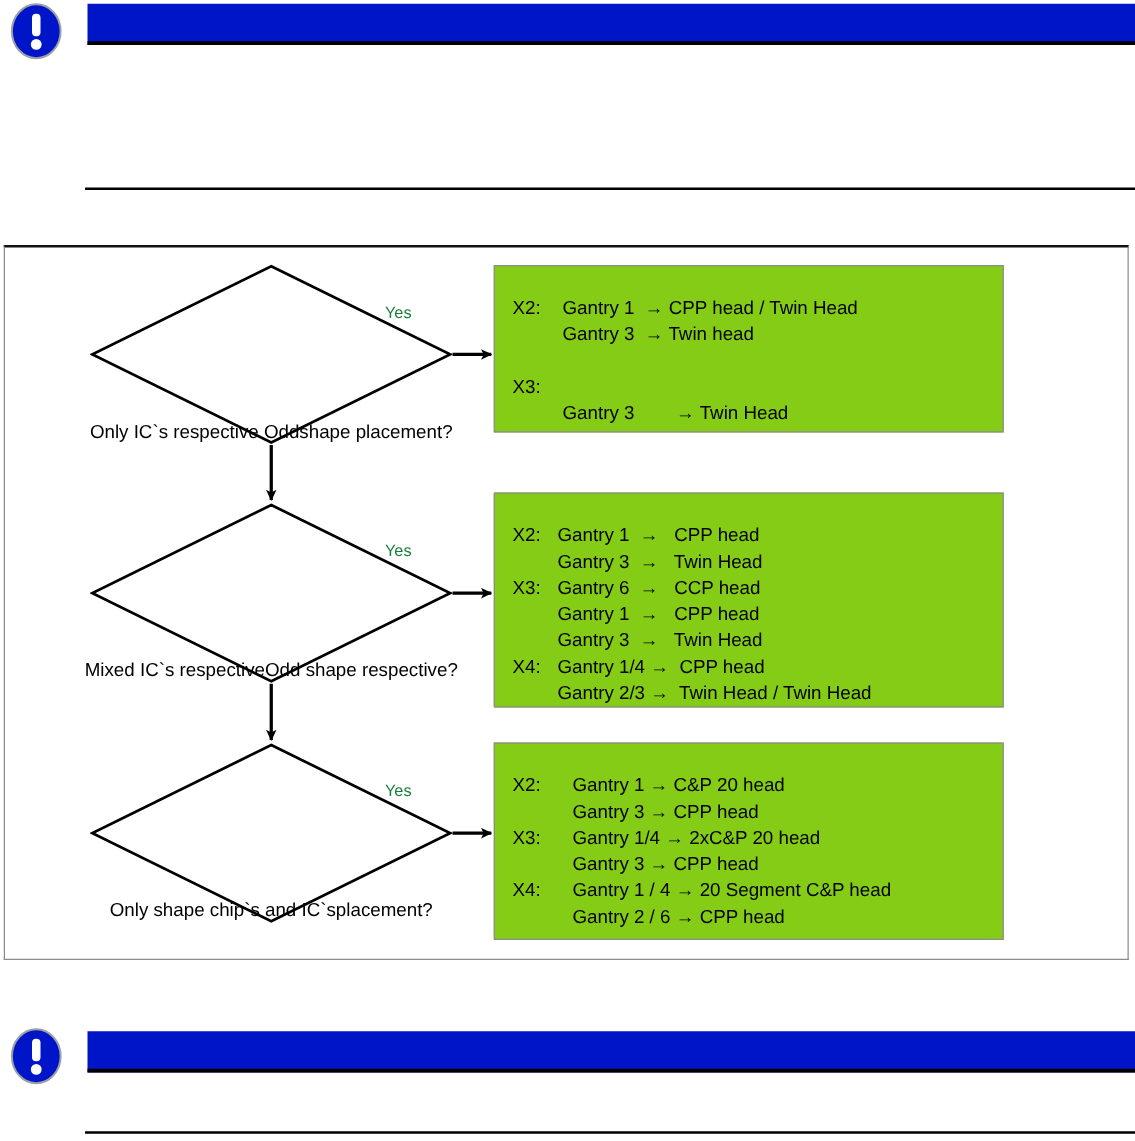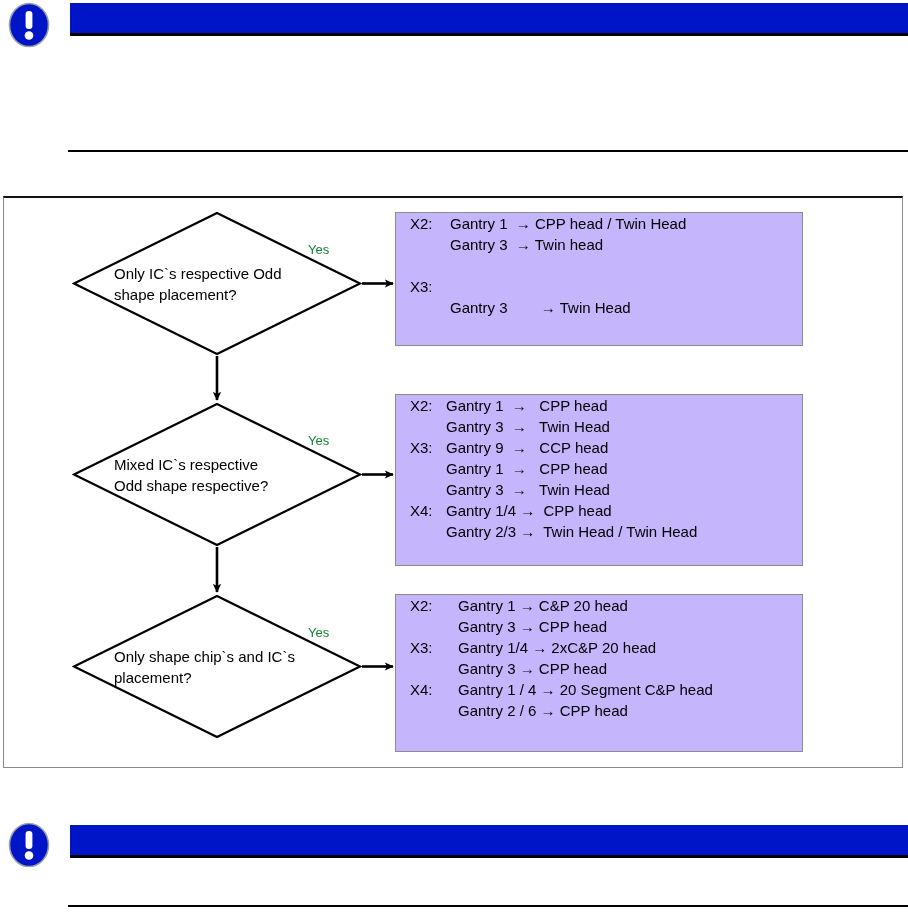--- a/index.html
+++ b/index.html
@@ -95,22 +95,22 @@
     position: absolute;
     left: 0; top: 0;
   }
   .diamond-label {
     position: absolute;
     left: 42px;
     top: 0;
     width: 206px;
     height: 145px;
     display: flex;
-    flex-direction: column;
-    align-items: flex-start;
+    flex-direction: row;
+    align-items: flex-end;
     justify-content: center;
     text-align: center;
     font-size: 15px;
     line-height: 21px;
     color: #000000;
   }
   .diamond-label span { display: block; white-space: pre; }
 
   #diamond-1 { left: 68px; top: 13px; }
   #diamond-2 { left: 68px; top: 204px; }
@@ -125,23 +125,23 @@
   }
   #yes-1 { left: 304px; top: 44px; }
   #yes-2 { left: 304px; top: 235px; }
   #yes-3 { left: 304px; top: 427px; }
 
   
   .result-box {
     position: absolute;
     left: 391px;
     border: 1px solid #8c8c8c;
-    background: #c4b5fd;
+    background: #84cc16;
     box-sizing: border-box;
-    padding: 0 0 10px 0;
+    padding: 23px 0 10px 0;
   }
   #box-1 { top: 14px;  width: 408px; height: 134px; }
   #box-2 { top: 196px; width: 408px; height: 172px; }
   #box-3 { top: 396px; width: 408px; height: 158px; }
 
   .result-row {
     display: flex;
     align-items: baseline;
     font-size: 15px;
     line-height: 21px;
@@ -241,21 +241,21 @@
     <div class="result-row">
       <span class="tag">X2:</span>
       <span class="body">Gantry 1  →   CPP head</span>
     </div>
     <div class="result-row">
       <span class="tag"></span>
       <span class="body">Gantry 3  →   Twin Head</span>
     </div>
     <div class="result-row">
       <span class="tag">X3:</span>
-      <span class="body">Gantry 9  →   CCP head</span>
+      <span class="body">Gantry 6  →   CCP head</span>
     </div>
     <div class="result-row">
       <span class="tag"></span>
       <span class="body">Gantry 1  →   CPP head</span>
     </div>
     <div class="result-row">
       <span class="tag"></span>
       <span class="body">Gantry 3  →   Twin Head</span>
     </div>
     <div class="result-row">

